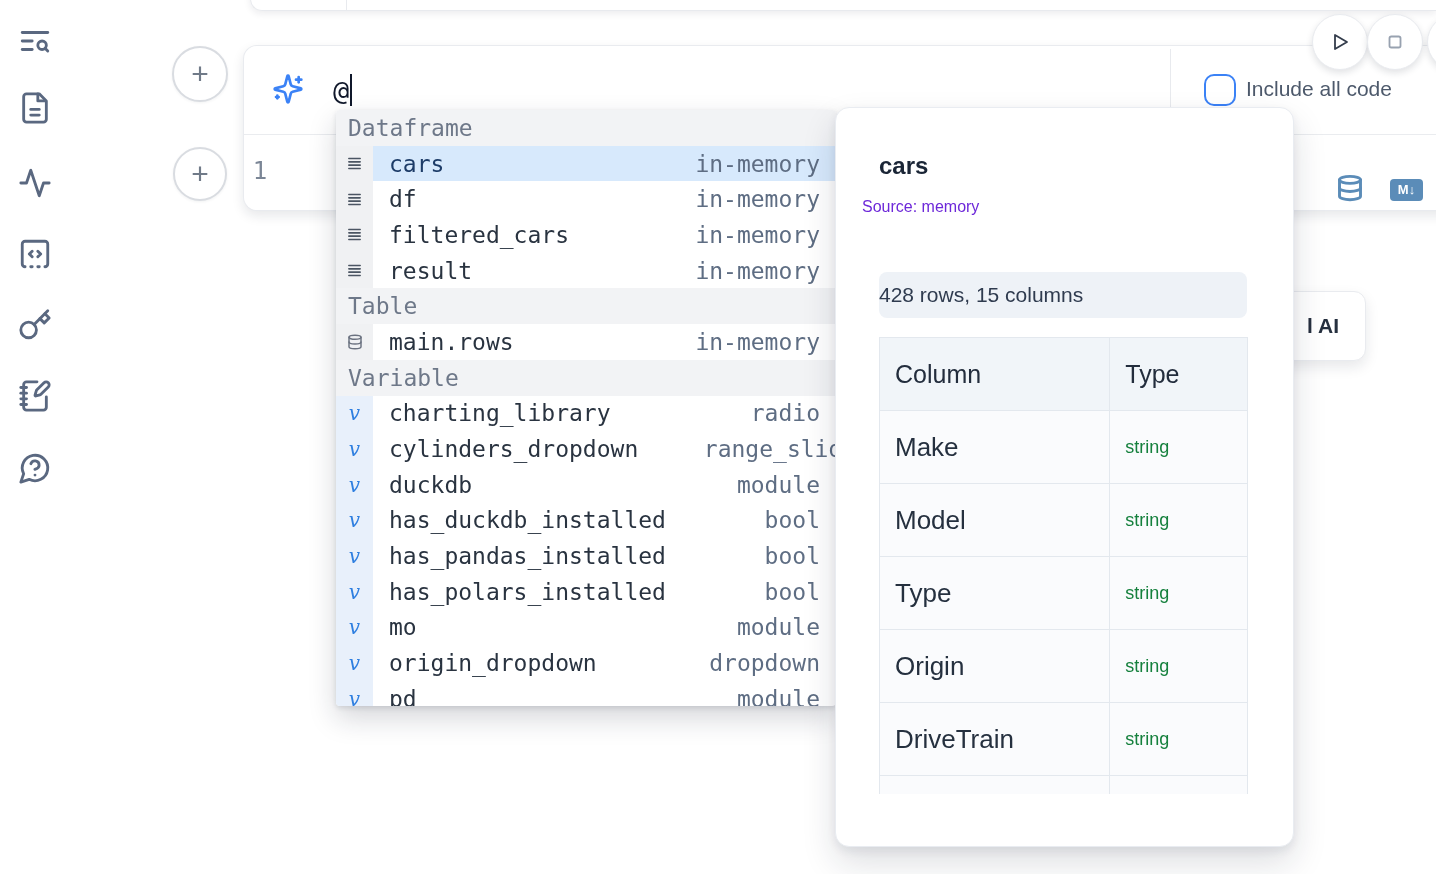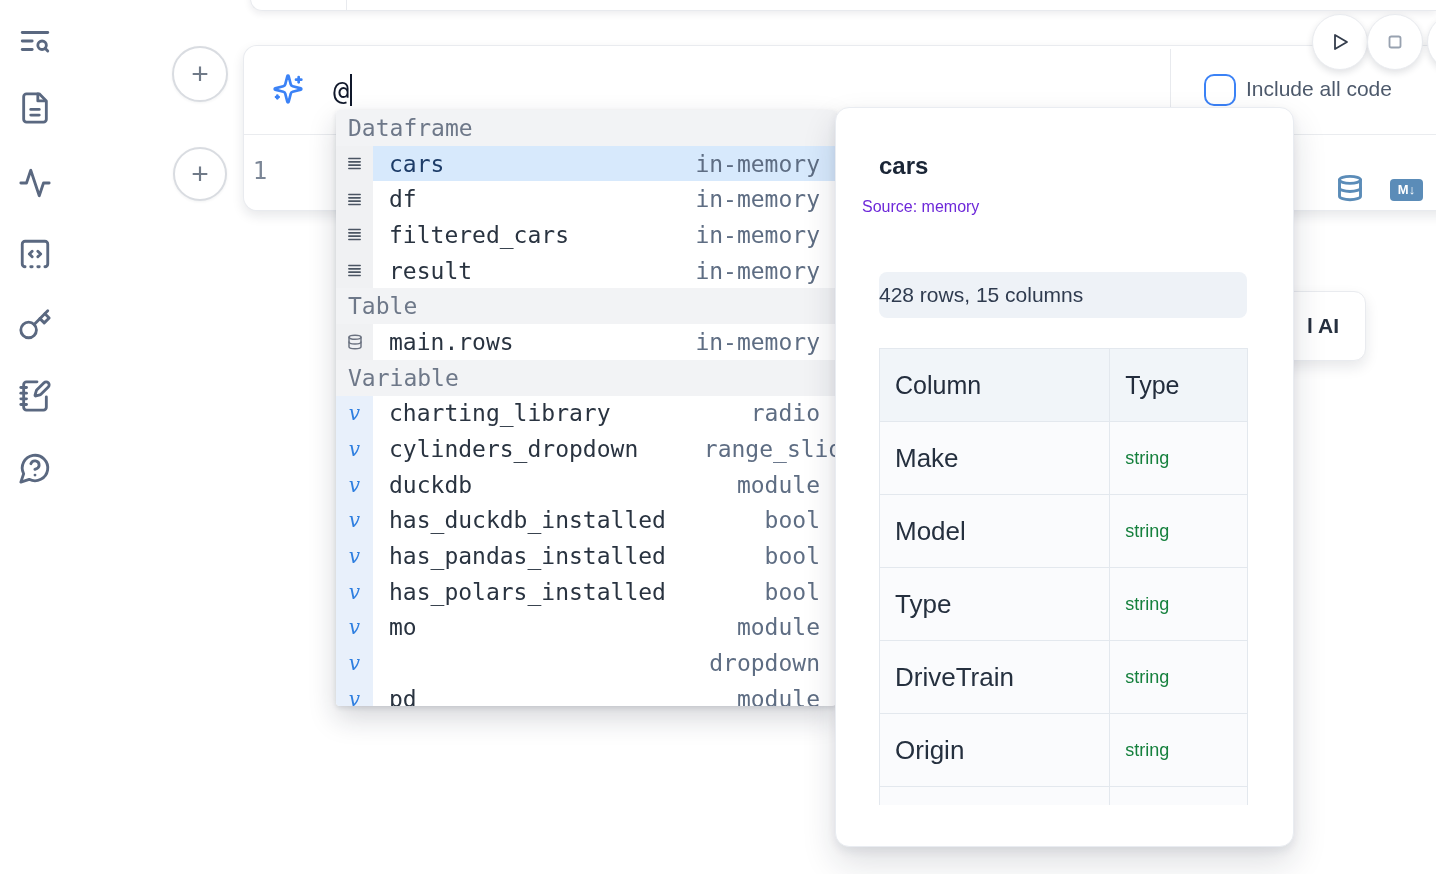--- a/index.html
+++ b/index.html
@@ -76,21 +76,21 @@
      color:#2f7fe0;font-size:20px;line-height:1;}
 
   
   .pv{position:absolute;left:835px;top:107px;width:457px;height:738px;background:#fff;
      border:1px solid #e9ecf1;border-radius:14px;z-index:7;
      box-shadow:0 16px 34px rgba(20,30,50,.14),0 4px 10px rgba(20,30,50,.07);}
   .pv-title{position:absolute;left:43px;top:44px;font-size:24px;font-weight:bold;color:#1a2536;}
   .pv-source{position:absolute;left:26px;top:90px;font-size:16px;color:#6d28d9;}
   .pv-chip{position:absolute;left:43px;right:46px;top:148px;height:46px;background:#eef2f7;
      border-radius:8px;font-size:21px;color:#2f3b4f;line-height:46px;margin-top:16px;}
-  .pv-tablewrap{position:absolute;left:43px;top:240px;width:370px;height:457px;overflow:hidden;}
+  .pv-tablewrap{position:absolute;left:43px;top:229px;width:370px;height:457px;overflow:hidden;}
   .pv-t{border-collapse:collapse;width:369px;}
   .pv-t th,.pv-t td{border:1px solid #e3e8ee;text-align:left;padding:0 0 0 15px;}
   .pv-t th{height:72px;background:#f1f5f9;font-weight:400;font-size:25px;color:#232d3d;}
   .pv-t td{height:72px;background:#fafbfd;}
   .pv-t .c1{width:233px;font-family:Liberation Sans, sans-serif;font-size:26px;color:#25303f;}
   .pv-t .c2{width:135px;font-size:18px;color:#15803d;}
 
   
   .ai-card{position:absolute;left:1180px;top:291px;width:186px;height:70px;background:#fff;
      border:1px solid #e9ebef;border-radius:12px;z-index:5;
@@ -410,20 +410,21 @@
           <span class="ac-type">module</span>
         </div>
       </div>
 
       <div class="ac-row k-var">
         <div class="ac-gutter">
 
           <span class="gi gi-var">v</span>
         </div>
         <div class="ac-main">
+          <span class="ac-name">origin_dropdown</span>
           <span class="ac-type">dropdown</span>
         </div>
       </div>
 
       <div class="ac-row k-var">
         <div class="ac-gutter">
 
           <span class="gi gi-var">v</span>
         </div>
         <div class="ac-main">
@@ -456,26 +457,26 @@
               <td class="c1">Model</td>
               <td class="c2">string</td>
             </tr>
 
             <tr>
               <td class="c1">Type</td>
               <td class="c2">string</td>
             </tr>
 
             <tr>
+              <td class="c1">Origin</td>
+              <td class="c2">string</td>
+            </tr>
+
+            <tr>
               <td class="c1">DriveTrain</td>
-              <td class="c2">string</td>
-            </tr>
-
-            <tr>
-              <td class="c1">Origin</td>
               <td class="c2">string</td>
             </tr>
 
             <tr>
               <td class="c1"></td>
               <td class="c2"></td>
             </tr>
           </tbody>
       </table>
     </div>

